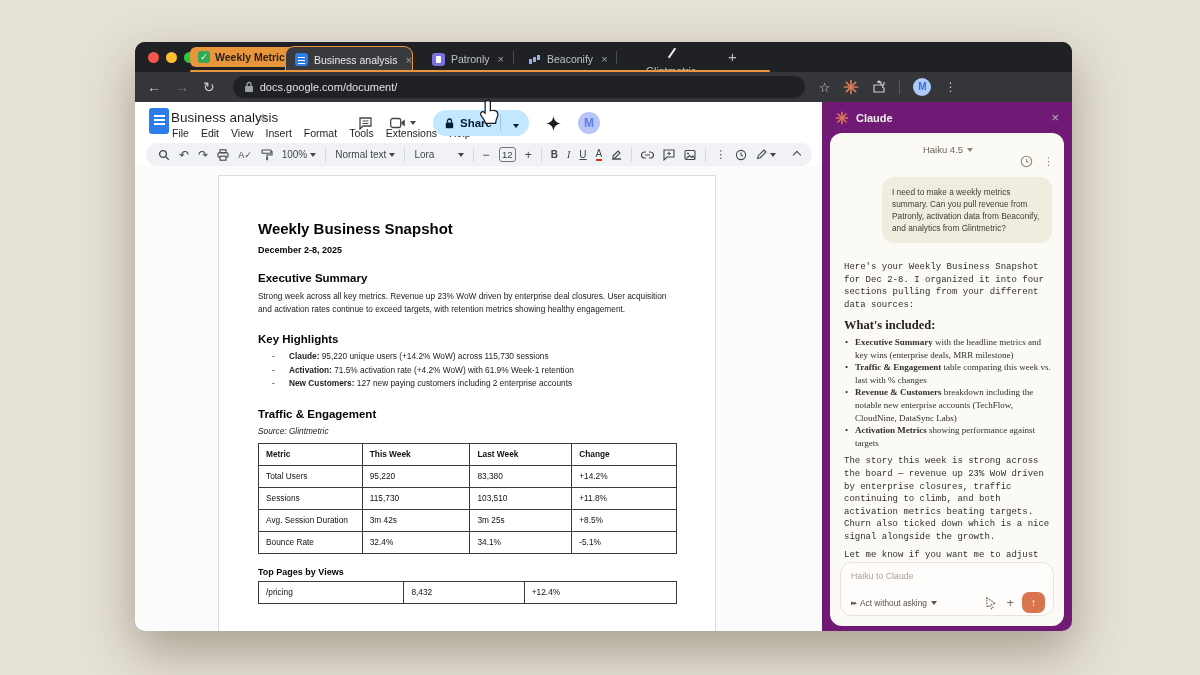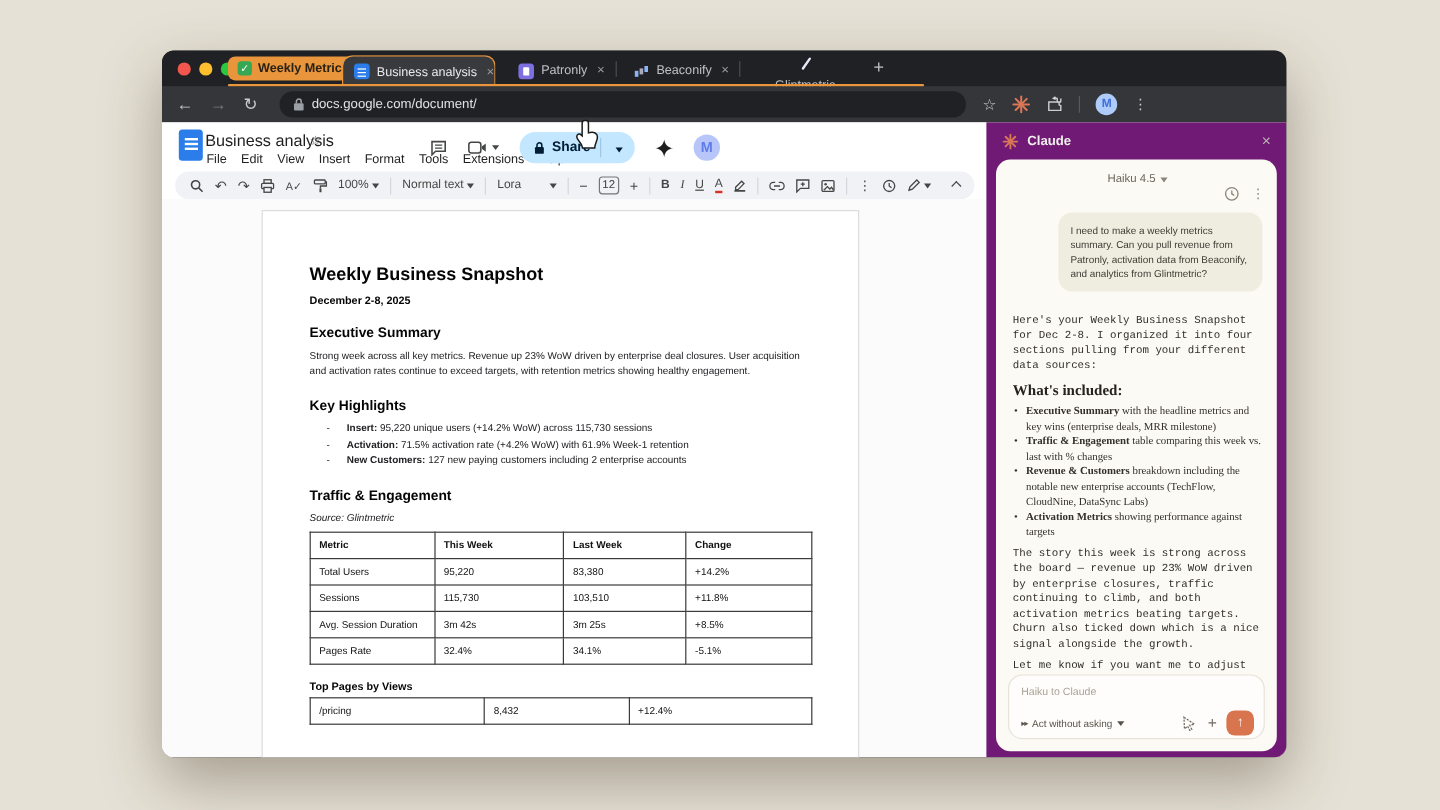--- a/index.html
+++ b/index.html
@@ -365,21 +365,21 @@
 
       <div class="canvas">
         <div class="page">
           <div class="pagein">
             <div class="doc-title">Weekly Business Snapshot</div>
             <div class="doc-date">December 2-8, 2025</div>
             <div class="doc-h2">Executive Summary</div>
             <div class="doc-p">Strong week across all key metrics. Revenue up 23% WoW driven by enterprise deal closures. User acquisition and activation rates continue to exceed targets, with retention metrics showing healthy engagement.</div>
             <div class="doc-h2">Key Highlights</div>
             <ul class="doc-ul">
-              <li><b>Insert:</b><span> 95,220 unique users (+14.2% WoW) across 115,730 sessions</span></li>
+              <li><b>Claude:</b><span> 95,220 unique users (+14.2% WoW) across 115,730 sessions</span></li>
               <li><b>Activation:</b><span> 71.5% activation rate (+4.2% WoW) with 61.9% Week-1 retention</span></li>
               <li><b>New Customers:</b><span> 127 new paying customers including 2 enterprise accounts</span></li>
             </ul>
             <div class="doc-h2">Traffic &amp; Engagement</div>
             <div class="doc-source">Source: Glintmetric</div>
             <table class="dtable">
               <tbody>
                   <tr>
                 <th class="t1c1">Metric</th>
                 <th class="t1c2">This Week</th>
@@ -398,21 +398,21 @@
                 <td>103,510</td>
                     <td>+11.8%</td>
               </tr>
               <tr>
                 <td>Avg. Session Duration</td>
                     <td>3m 42s</td>
                 <td>3m 25s</td>
                     <td>+8.5%</td>
               </tr>
               <tr>
-                <td>Pages Rate</td>
+                <td>Bounce Rate</td>
                     <td>32.4%</td>
                 <td>34.1%</td>
                     <td>-5.1%</td>
               </tr>
             </tbody>
               </table>
             <div class="doc-h3">Top Pages by Views</div>
             <table class="dtable" style="margin-top:4px;">
               <tbody>
               <tr>

